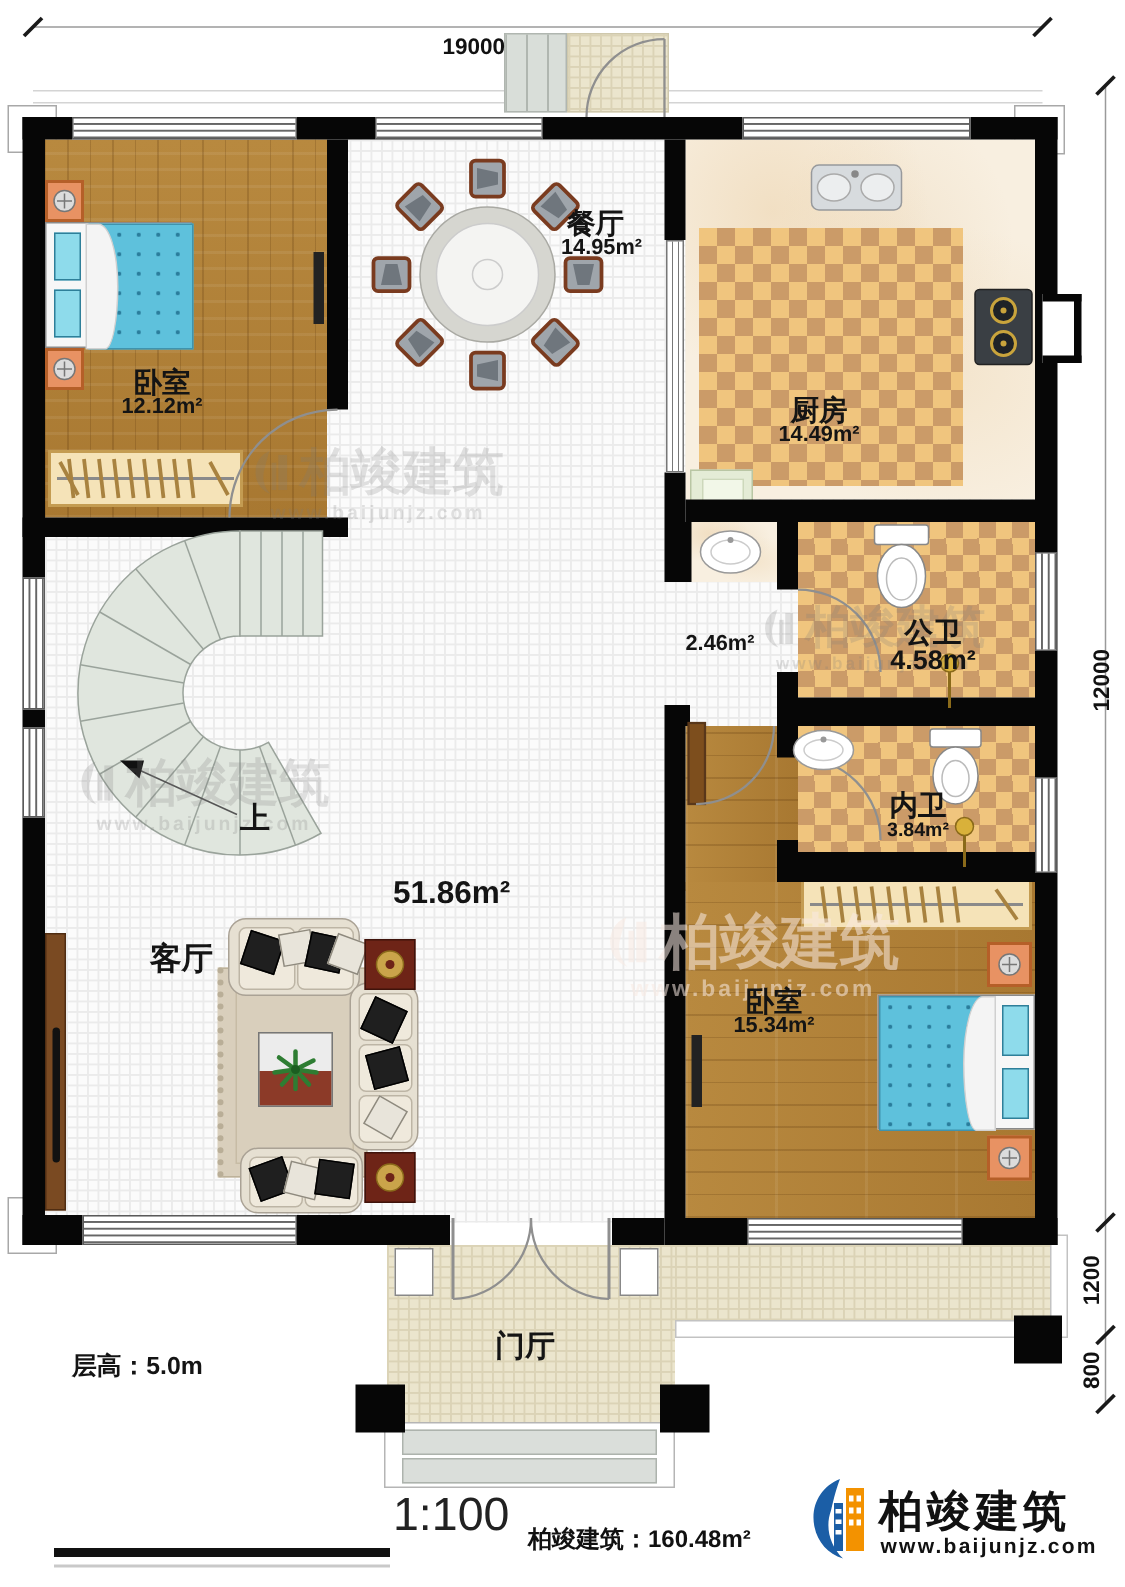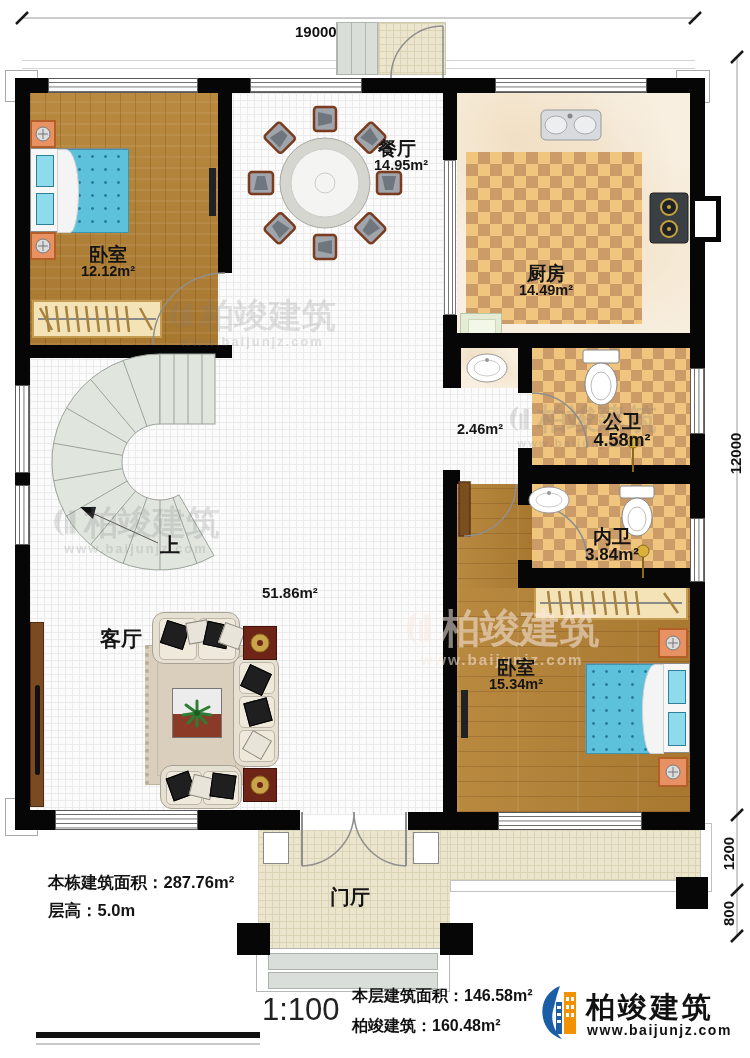--- a/index.html
+++ b/index.html
@@ -373,29 +373,28 @@
   <div class="lbl ctr" style="left:60px;top:242px;width:96px;font-size:19px;">卧室</div>
   <div class="lbl ctr" style="left:60px;top:263px;width:96px;font-size:14.5px;">12.12m²</div>
   <div class="lbl" style="left:378px;top:136px;font-size:19px;">餐厅</div>
   <div class="lbl" style="left:374px;top:157px;font-size:14.5px;">14.95m²</div>
   <div class="lbl ctr" style="left:498px;top:261px;width:96px;font-size:19px;">厨房</div>
   <div class="lbl ctr" style="left:498px;top:282px;width:96px;font-size:14.5px;">14.49m²</div>
   <div class="lbl ctr" style="left:430px;top:421px;width:100px;font-size:14.5px;">2.46m²</div>
   <div class="lbl ctr" style="left:574px;top:409px;width:96px;font-size:19px;">公卫</div>
   <div class="lbl ctr" style="left:574px;top:430px;width:96px;font-size:18px;">4.58m²</div>
   <div class="lbl ctr" style="left:564px;top:524px;width:96px;font-size:19px;">内卫</div>
-  <div class="lbl ctr" style="left:564px;top:545px;width:96px;font-size:17px;">3.84m²</div>
+  <div class="lbl ctr" style="left:564px;top:545px;width:96px;font-size:13px;">3.84m²</div>
   <div class="lbl ctr" style="left:468px;top:655px;width:96px;font-size:19px;">卧室</div>
   <div class="lbl ctr" style="left:468px;top:676px;width:96px;font-size:14.5px;">15.34m²</div>
   <div class="lbl" style="left:100px;top:625px;font-size:21px;">客厅</div>
-  <div class="lbl" style="left:262px;top:584px;font-size:15px;">51.86m²</div>
+  <div class="lbl" style="left:262px;top:584px;font-size:21px;">51.86m²</div>
   <div class="lbl ctr" style="left:302px;top:884px;width:96px;font-size:20px;">门厅</div>
   <div class="lbl" style="left:160px;top:532px;font-size:20px;">上</div>
 
-  <div class="lbl" style="left:48px;top:872px;font-size:16.5px;font-weight:600;">本栋建筑面积：287.76m²</div>
   <div class="lbl" style="left:48px;top:900px;font-size:16.5px;font-weight:600;">层高：5.0m</div>
 
   <div class="wm" style="left:168px;top:298px;font-size:34px;">
     <div class="wm-row">
         <svg class="wm-ico" width="26" height="34">
           <use href="#bjmark"></use>
         </svg>
         <span>柏竣建筑</span>
       </div>
     <div class="wm-url">www.baijunjz.com</div>
@@ -424,21 +423,20 @@
           <use href="#bjmark"></use>
         </svg>
         <span>柏竣建筑</span>
       </div>
     <div class="wm-url">www.baijunjz.com</div>
   </div>
 
   <div class="abs" style="left:36px;top:1032px;width:224px;height:6px;background:#111;z-index:9;"></div>
   <div class="abs" style="left:36px;top:1043px;width:224px;height:2px;background:#c9c9c9;z-index:9;"></div>
   <div class="footer-txt" style="left:262px;top:992px;font-size:31px;font-weight:normal;color:#222;">1:100</div>
-  <div class="footer-txt" style="left:352px;top:986px;font-size:16px;font-weight:600;">本层建筑面积：146.58m²</div>
   <div class="footer-txt" style="left:352px;top:1016px;font-size:16px;font-weight:600;">柏竣建筑：160.48m²</div>
 
   <div class="abs" style="left:538px;top:980px;z-index:9;">
     <svg width="44" height="64" viewBox="0 0 44 64">
       <path d="M22 6 C9 11 2 24 5 38 C7 48 14 56 24 59 C15 50 12 38 16 27 C18 18 20 11 22 6 Z" fill="#1b5ea6"></path>
       <rect x="18" y="22" width="6" height="32" fill="#1b5ea6"></rect>
       <rect x="26" y="12" width="12" height="42" fill="#f39200"></rect>
       <rect x="28" y="17" width="3" height="4" fill="#fff"></rect>
         <rect x="33" y="17" width="3" height="4" fill="#fff"></rect>
       <rect x="28" y="25" width="3" height="4" fill="#fff"></rect>

